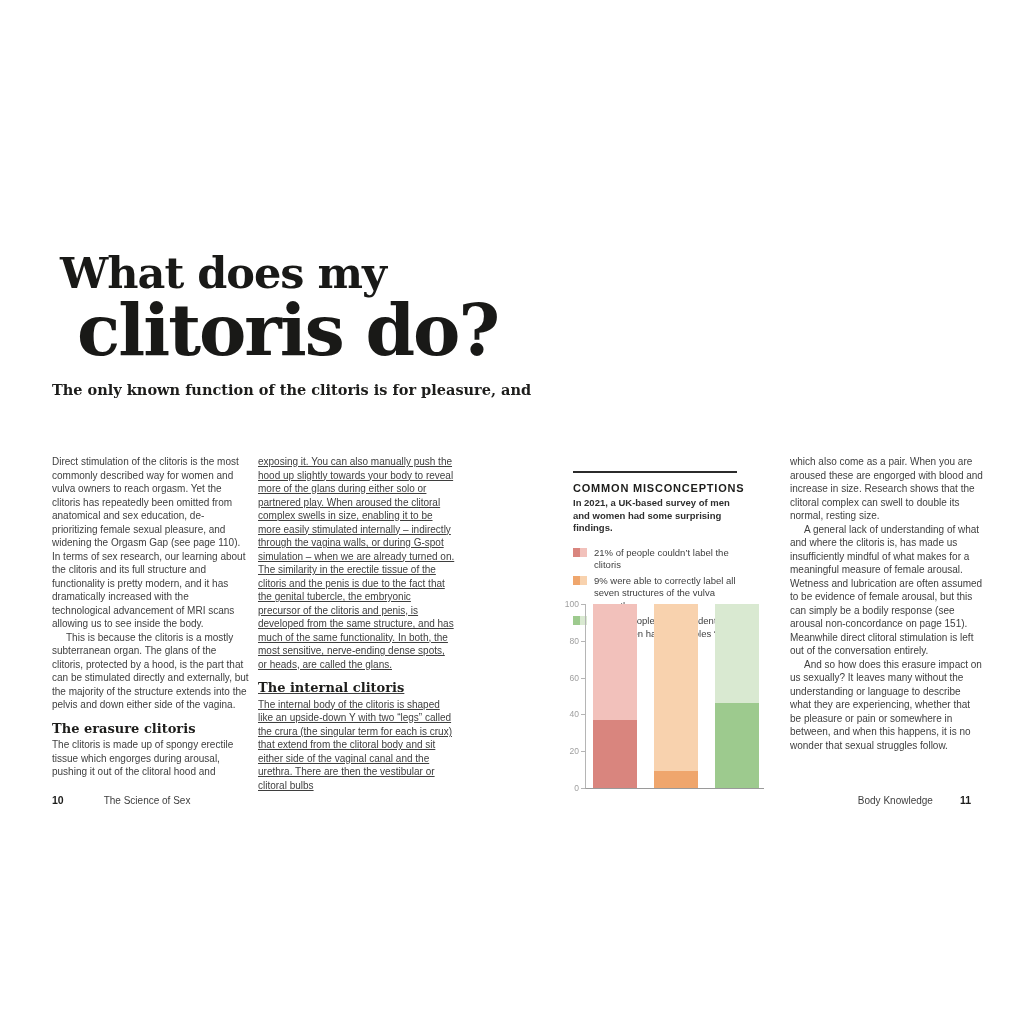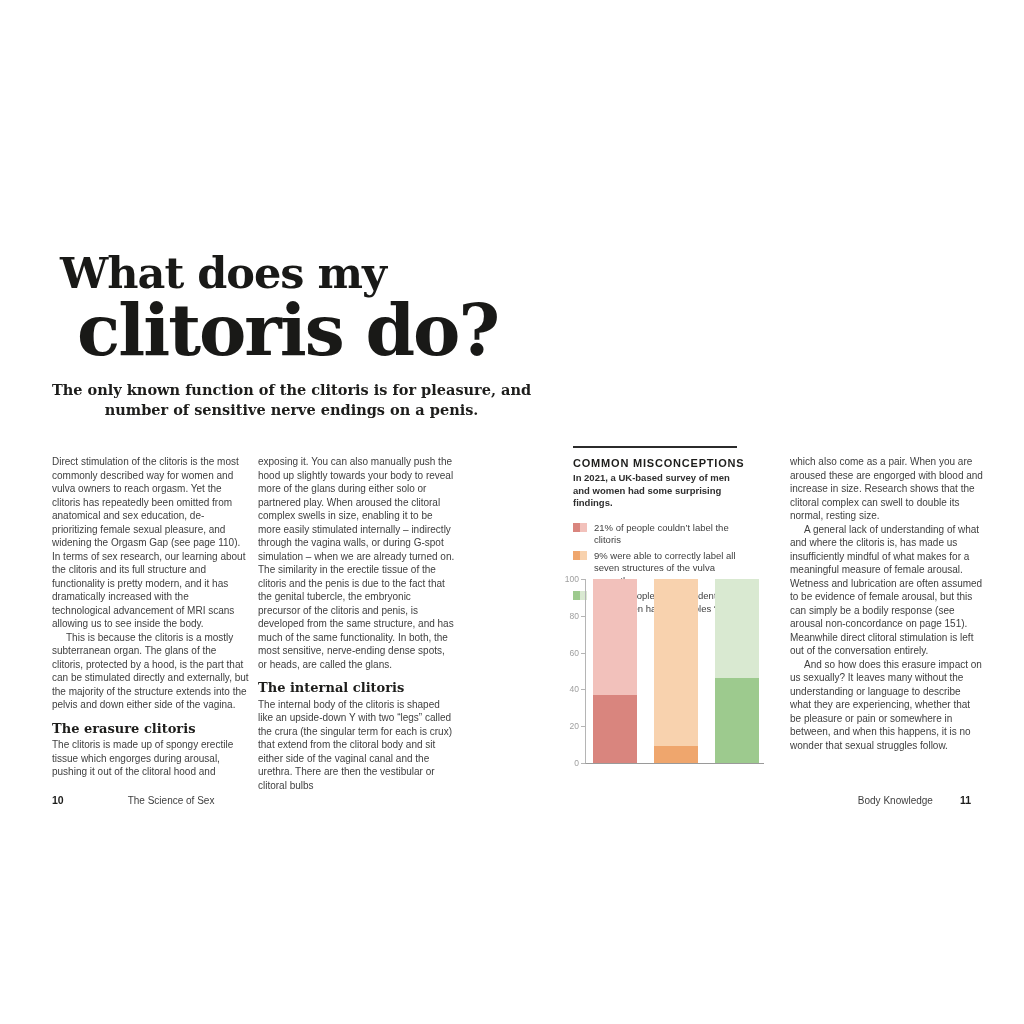--- a/index.html
+++ b/index.html
@@ -11,35 +11,35 @@
   .abs{position:absolute;}
   
   .title-line{
     font-family:"DejaVu Serif",serif;font-weight:bold;color:#191917;
     white-space:nowrap;
   }
   #title-line1{left:60px;top:248px;font-size:43px;letter-spacing:-1px;}
   #title-line2{left:77px;top:288px;font-size:71px;letter-spacing:-2px;}
   #standfirst{
     left:52px;top:380px;font-family:"DejaVu Serif",serif;font-weight:bold;
-    font-size:14.5px;line-height:19.5px;color:#1d1d1b;text-align:center;
+    font-size:14.5px;line-height:19.5px;color:#1d1d1b;
   }
   
   .col{top:455px;font-size:10px;line-height:13.5px;color:#3e3e3e;text-align:left;}
   .col p{margin:0;}
   .col p.indent{text-indent:14px;}
   .col h3{
     font-family:"DejaVu Serif",serif;font-weight:bold;font-size:13px;
     color:#1d1d1b;margin:10px 0 3px 0;
   }
   #col1{left:52px;width:197px;}
-  #col2{left:258px;width:197px;}
+  #col2{left:258px;width:197px;text-decoration:underline;}
   #col4{left:790px;width:193px;}
   
-  #chart-box{left:563px;top:446px;width:205px;height:330px;}
+  #chart-box{left:563px;top:471px;width:205px;height:330px;}
   .rule{margin-left:10px;width:164px;height:2px;background:#2b2b2b;}
   .cb-title{
     margin:9px 0 3px 10px;font-weight:bold;font-size:11px;
     letter-spacing:0.8px;color:#1d1d1b;
   }
   .cb-sub{
     margin-left:10px;width:162px;font-weight:bold;font-size:9.5px;
     line-height:12.5px;color:#2e2e2e;
   }
   .legend{margin:12px 0 0 10px;}
@@ -55,36 +55,35 @@
   .bar-group:nth-child(1){left:7px;}
   .bar-group:nth-child(2){left:68px;}
   .bar-group:nth-child(3){left:129px;}
   .bar-track,.bar-fill{position:absolute;bottom:0;width:100%;}
   .y-labels{position:absolute;left:0;top:133px;width:18px;height:184px;}
   .y-tick-label{
     position:absolute;right:2px;font-size:8.5px;color:#9f9f9f;line-height:8px;
   }
   .y-tick{position:absolute;width:4px;height:1px;background:#b5b5b5;left:18px;}
   
-  .footer{top:794px;font-size:10px;gap:24px;}
+  .footer{top:794px;font-size:10px;}
   #footer-left{left:52px;display:flex;align-items:baseline;}
   #footer-left .section{margin-left:40px;}
   #footer-right{left:778px;width:193px;display:flex;justify-content:flex-end;gap:27px;align-items:baseline;}
   .pagenum{font-weight:bold;font-size:10.5px;color:#1d1d1b;}
   .section{font-size:10px;color:#3e3e3e;}
 </style>
 </head>
 <body>
 
 <div class="abs title-line" id="title-line1">What does my</div>
 <div class="abs title-line" id="title-line2">clitoris do?</div>
 
 <div class="abs" id="standfirst">
   <div>The only known function of the clitoris is for pleasure, and</div>
-  <div>number of sensitive nerve endings on a penis.</div>
 </div>
 
 <div class="abs col" id="col1">
   <p>Direct stimulation of the clitoris is the most commonly described way for women and vulva owners to reach orgasm. Yet the clitoris has repeatedly been omitted from anatomical and sex education, de-prioritizing female sexual pleasure, and widening the Orgasm Gap (see page 110). In terms of sex research, our learning about the clitoris and its full structure and functionality is pretty modern, and it has dramatically increased with the technological advancement of MRI scans allowing us to see inside the body.</p>
   <p class="indent">This is because the clitoris is a mostly subterranean organ. The glans of the clitoris, protected by a hood, is the part that can be stimulated directly and externally, but the majority of the structure extends into the pelvis and down either side of the vagina.</p>
   <h3>The erasure clitoris</h3>
   <p>The clitoris is made up of spongy erectile tissue which engorges during arousal, pushing it out of the clitoral hood and</p>
 </div>
 
 <div class="abs col" id="col2">

